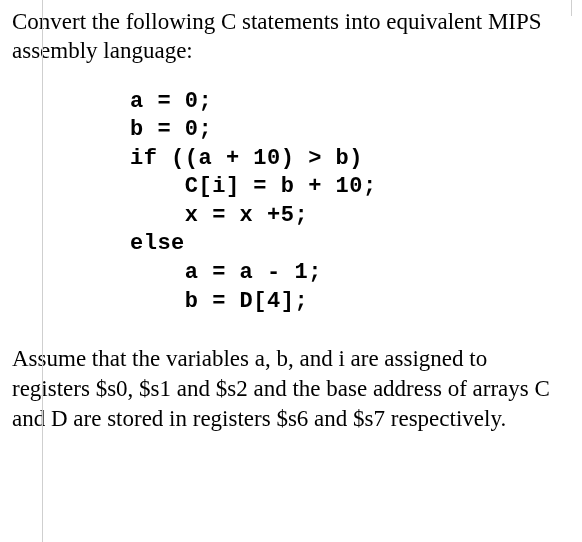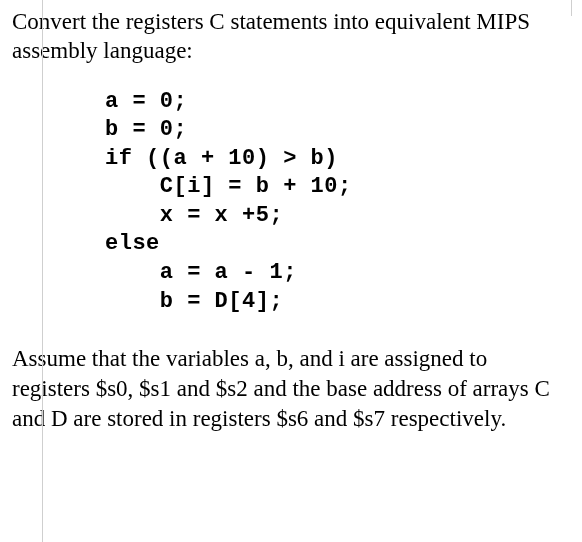--- a/index.html
+++ b/index.html
@@ -28,21 +28,21 @@
       font-size: 23px;
       line-height: 1.25;
       margin-bottom: 22px;
     }
     .code-block {
       font-family: 'Courier New', Courier, monospace;
       font-size: 22px;
       font-weight: bold;
       line-height: 1.3;
       white-space: pre;
-      margin-left: 93px;
+      margin-left: 118px;
       margin-bottom: 28px;
       letter-spacing: 0.5px;
     }
     .assumption-text {
       font-size: 23px;
       line-height: 1.3;
     }
     .top-rule {
       position: absolute;
       top: 0;
@@ -51,21 +51,21 @@
       height: 16px;
       background: #cfcfcf;
     }
   </style>
 </head>
 <body>
 
 <div class="vertical-rule"></div>
 <div class="top-rule"></div>
 
-<p class="prompt-text">Convert the registers C statements into equivalent MIPS assembly language:</p>
+<p class="prompt-text">Convert the following C statements into equivalent MIPS assembly language:</p>
 
 <pre class="code-block">a = 0;
 b = 0;
 if ((a + 10) &gt; b)
     C[i] = b + 10;
     x = x +5;
 else
     a = a - 1;
     b = D[4];</pre>
 

